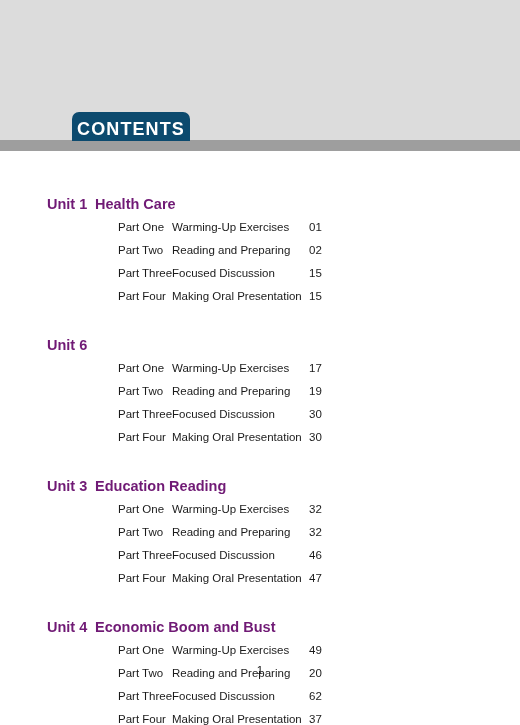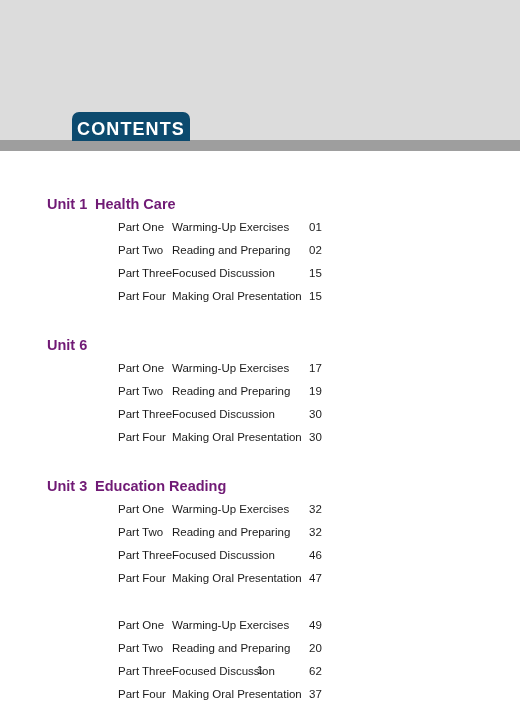--- a/index.html
+++ b/index.html
@@ -198,20 +198,24 @@
         <span class="part-title">Focused Discussion</span>
         <span class="part-page">46</span>
       </div>
       <div class="part-row">
         <span class="part-label">Part Four</span>
         <span class="part-title">Making Oral Presentation</span>
         <span class="part-page">47</span>
       </div>
     </div>
     <div class="unit-block">
+      <div class="unit-heading">
+        <span class="unit-number">Unit 4</span>
+        <span class="unit-title">Economic Boom and Bust</span>
+      </div>
       <div class="part-row">
         <span class="part-label">Part One</span>
         <span class="part-title">Warming-Up Exercises</span>
         <span class="part-page">49</span>
       </div>
       <div class="part-row">
         <span class="part-label">Part Two</span>
         <span class="part-title">Reading and Preparing</span>
         <span class="part-page">20</span>
       </div>

